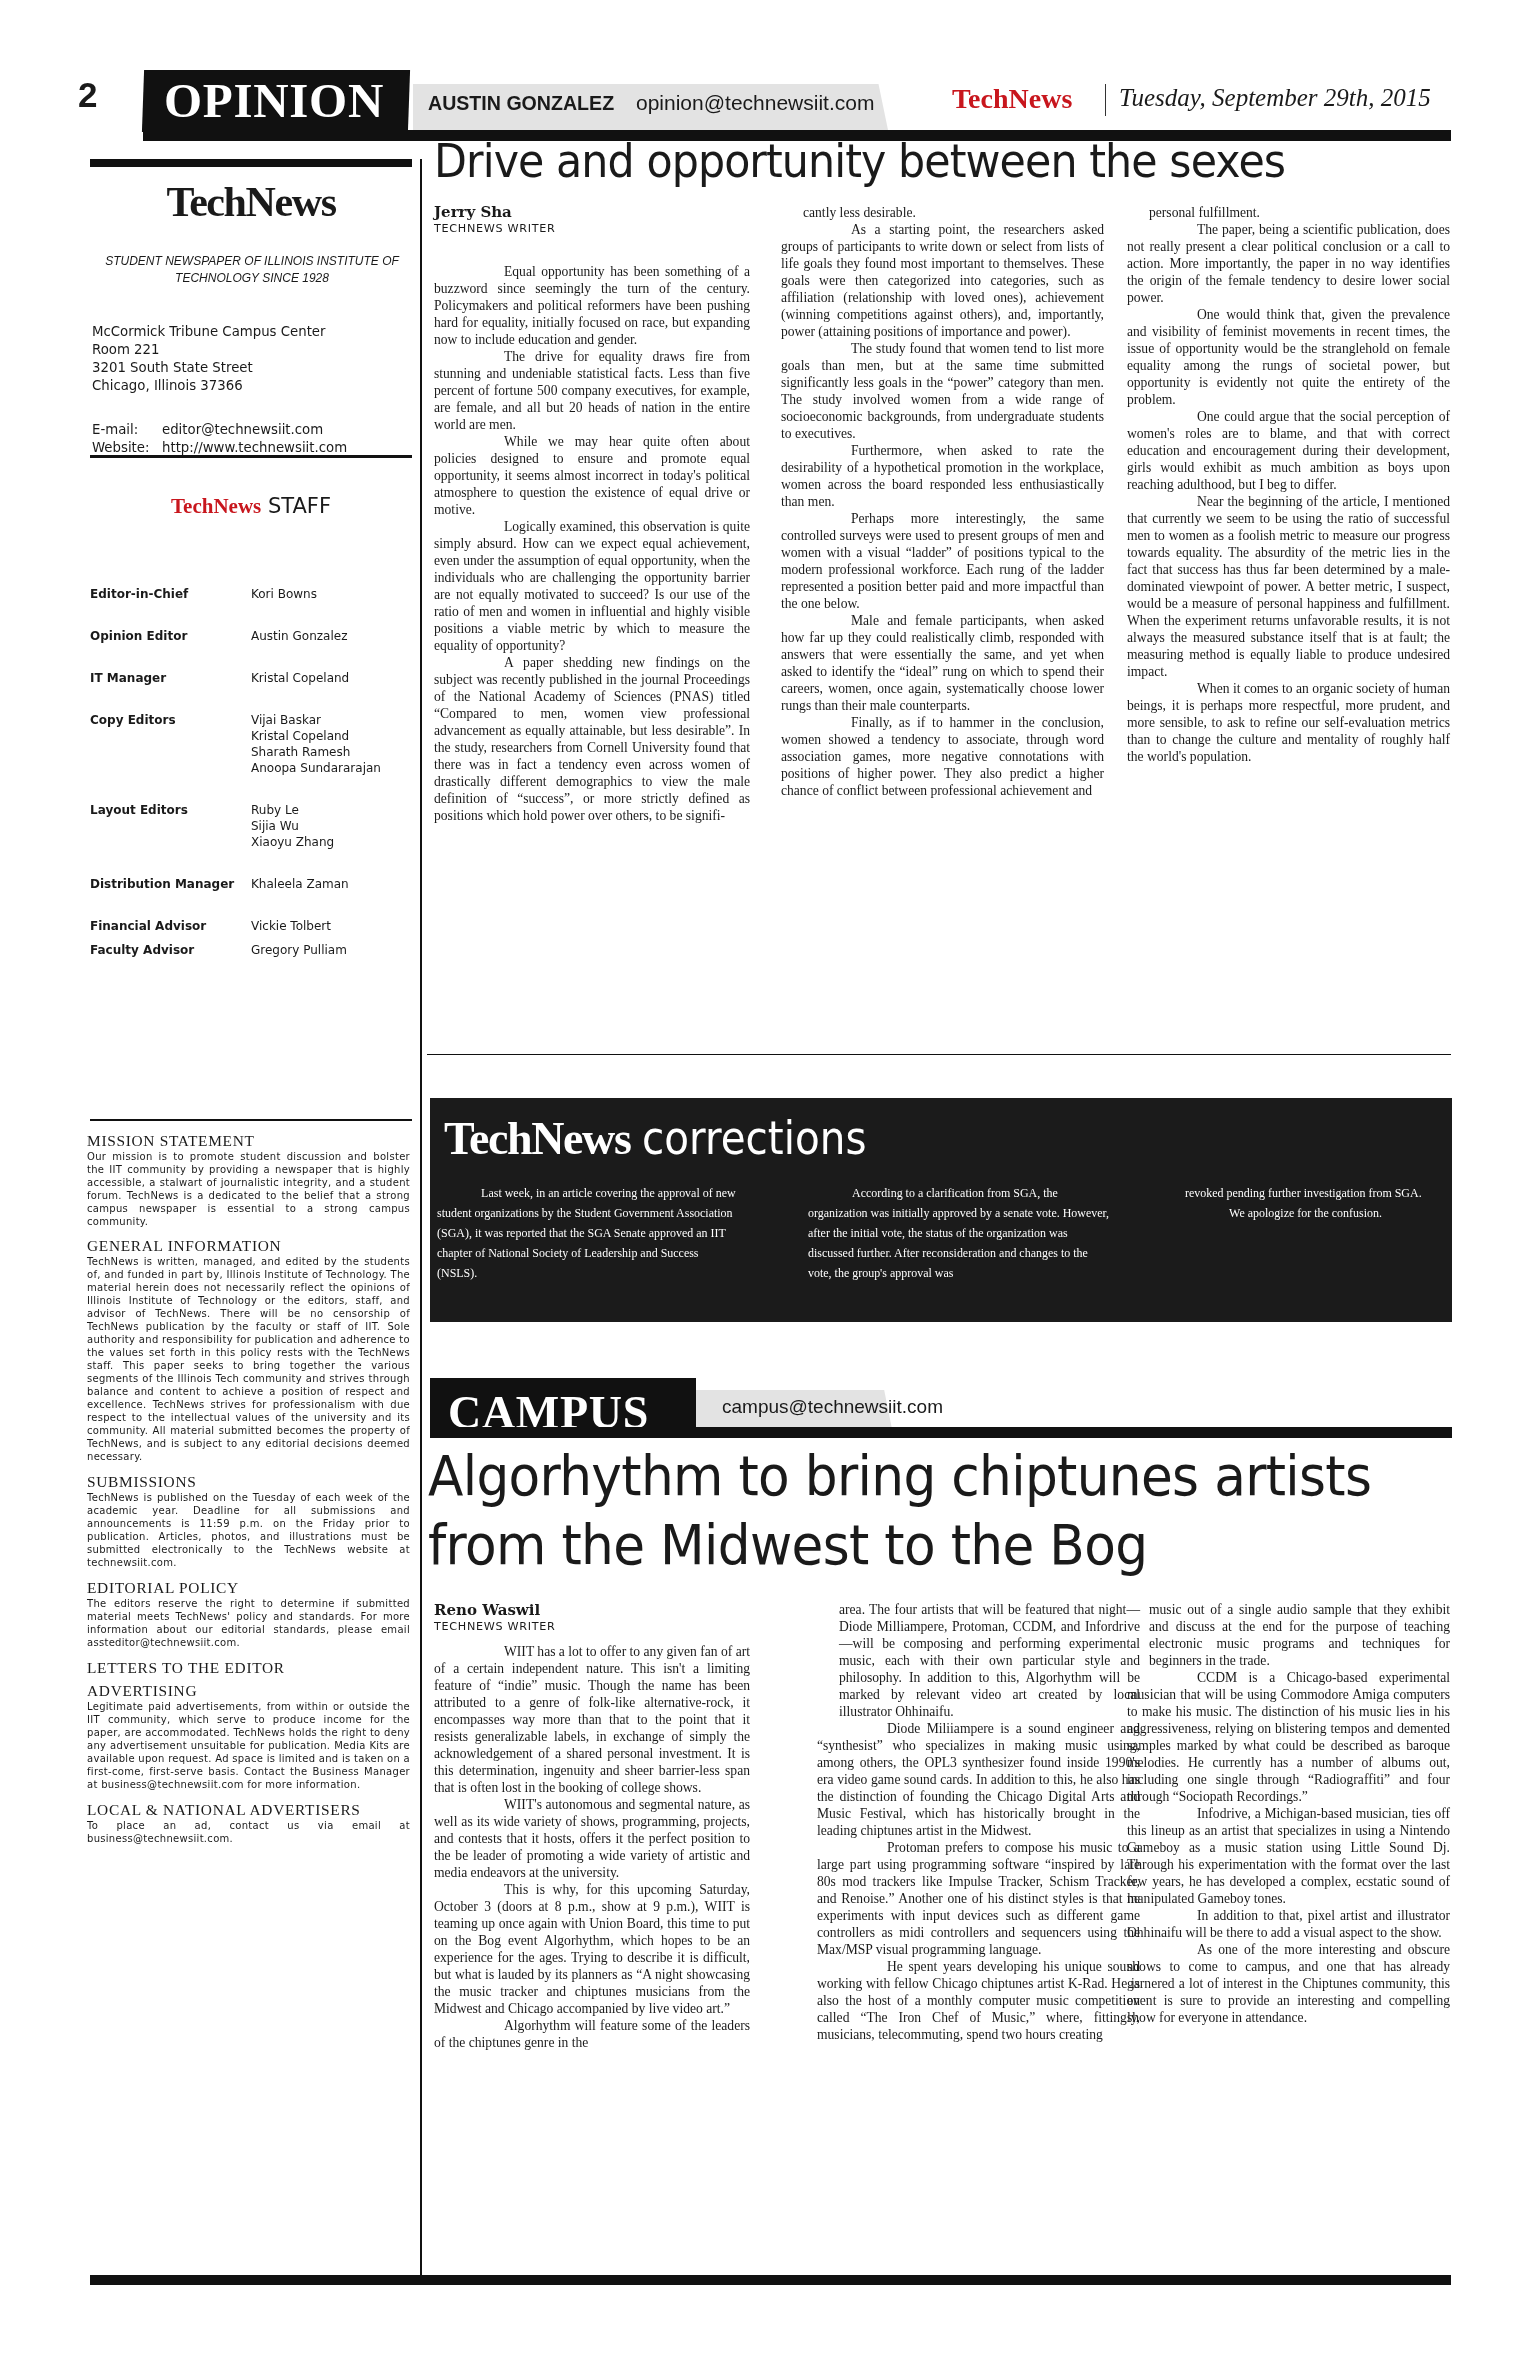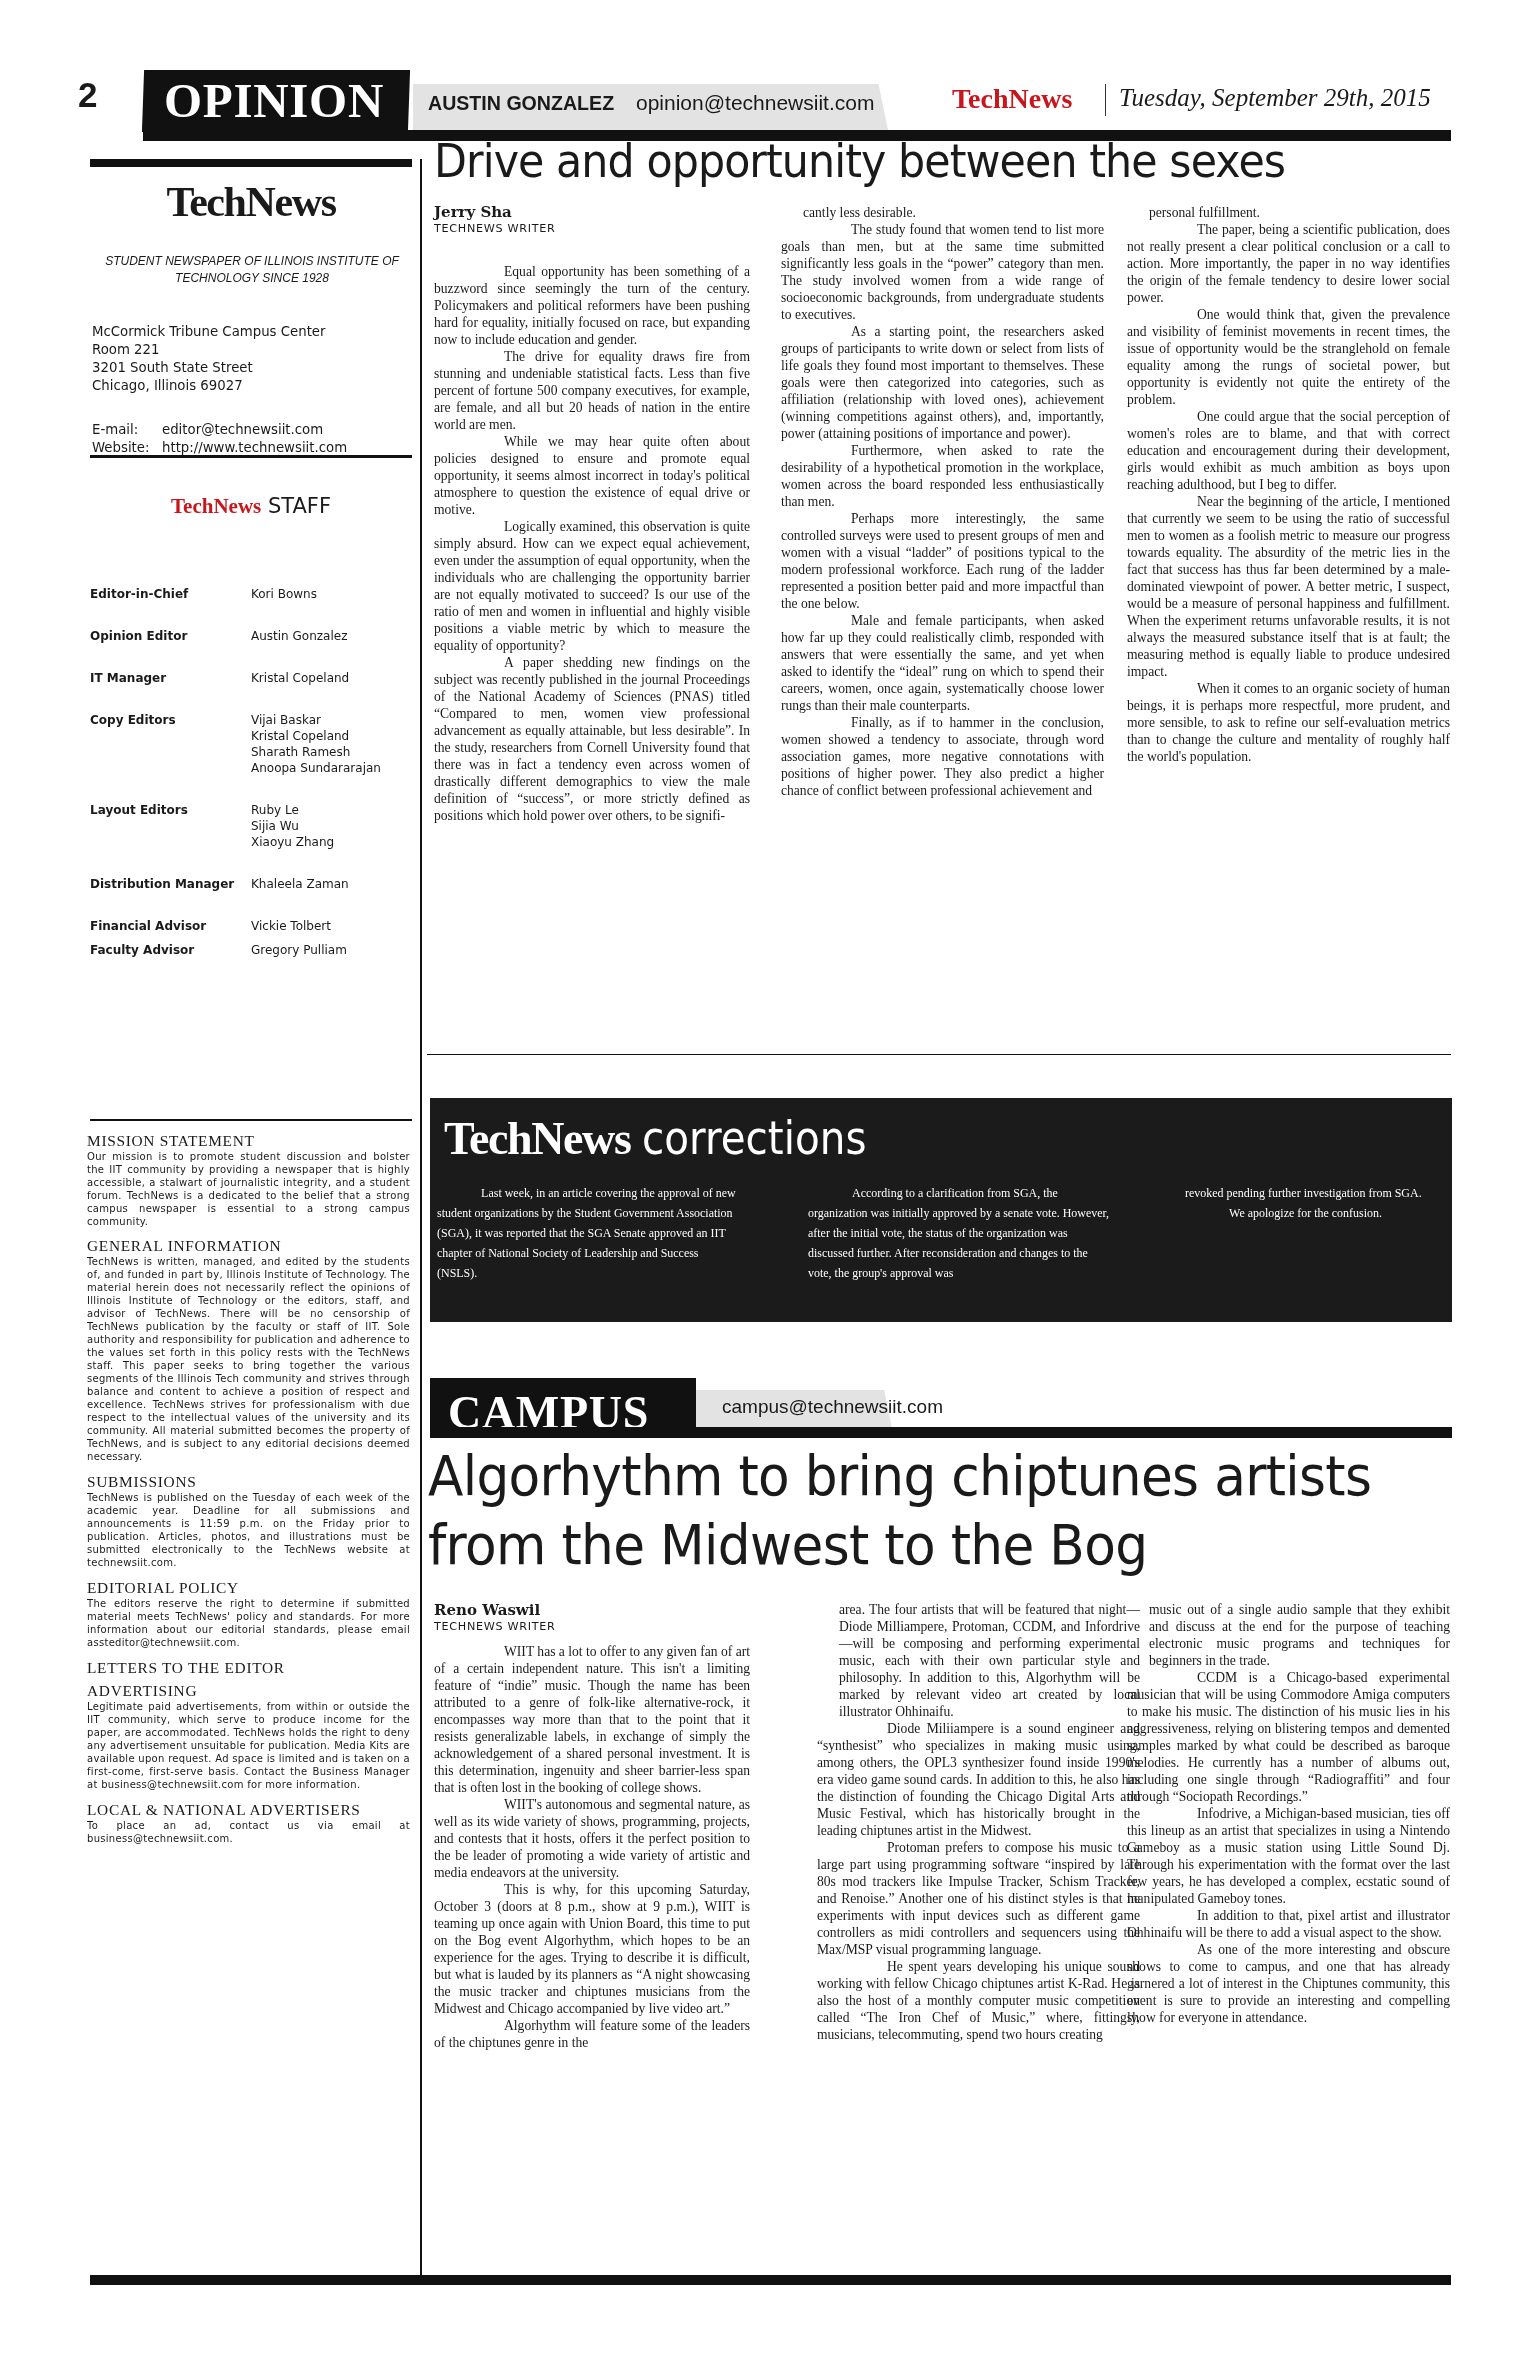--- a/index.html
+++ b/index.html
@@ -85,21 +85,21 @@
 
 <div class="sidebar-topbar"></div>
 <div class="vrule"></div>
 
 <div class="logo">TechNews</div>
 <div class="tagline">STUDENT NEWSPAPER OF ILLINOIS INSTITUTE OF TECHNOLOGY SINCE 1928</div>
 <div class="address">
   <div>McCormick Tribune Campus Center</div>
   <div>Room 221</div>
   <div>3201 South State Street</div>
-  <div>Chicago, Illinois 69027</div>
+  <div>Chicago, Illinois 37366</div>
 </div>
 <div class="contact">
   <div><span class="lab">E-mail:</span><span>editor@technewsiit.com</span></div>
   <div><span class="lab">Website:</span><span>http://www.technewsiit.com</span></div>
 </div>
 <div class="sidebar-rule"></div>
 
 <div class="staff-title">
   <span class="brand">TechNews</span>
   <span>STAFF</span>
@@ -184,22 +184,22 @@
 </div>
 <div class="col" id="op-col-0" style="left:434px; top:263px; width:316px;">
     <p>Equal opportunity has been something of a buzzword since seemingly the turn of the century. Policymakers and political reformers have been pushing hard for equality, initially focused on race, but expanding now to include education and gender.</p>
     <p>The drive for equality draws fire from stunning and undeniable statistical facts. Less than five percent of fortune 500 company executives, for example, are female, and all but 20 heads of nation in the entire world are men.</p>
     <p>While we may hear quite often about policies designed to ensure and promote equal opportunity, it seems almost incorrect in today's political atmosphere to question the existence of equal drive or motive.</p>
     <p>Logically examined, this observation is quite simply absurd. How can we expect equal achievement, even under the assumption of equal opportunity, when the individuals who are challenging the opportunity barrier are not equally motivated to succeed? Is our use of the ratio of men and women in influential and highly visible positions a viable metric by which to measure the equality of opportunity?</p>
     <p>A paper shedding new findings on the subject was recently published in the journal Proceedings of the National Academy of Sciences (PNAS) titled “Compared to men, women view professional advancement as equally attainable, but less desirable”. In the study, researchers from Cornell University found that there was in fact a tendency even across women of drastically different demographics to view the male definition of “success”, or more strictly defined as positions which hold power over others, to be signifi-</p>
   </div>
 <div class="col" id="op-col-1" style="left:781px; top:204px; width:323px;">
     <p class="cont">cantly less desirable.</p>
+    <p>As a starting point, the researchers asked groups of participants to write down or select from lists of life goals they found most important to themselves. These goals were then categorized into categories, such as affiliation (relationship with loved ones), achievement (winning competitions against others), and, importantly, power (attaining positions of importance and power).</p>
     <p>The study found that women tend to list more goals than men, but at the same time submitted significantly less goals in the “power” category than men. The study involved women from a wide range of socioeconomic backgrounds, from undergraduate students to executives.</p>
-    <p>As a starting point, the researchers asked groups of participants to write down or select from lists of life goals they found most important to themselves. These goals were then categorized into categories, such as affiliation (relationship with loved ones), achievement (winning competitions against others), and, importantly, power (attaining positions of importance and power).</p>
     <p>Furthermore, when asked to rate the desirability of a hypothetical promotion in the workplace, women across the board responded less enthusiastically than men.</p>
     <p>Perhaps more interestingly, the same controlled surveys were used to present groups of men and women with a visual “ladder” of positions typical to the modern professional workforce. Each rung of the ladder represented a position better paid and more impactful than the one below.</p>
     <p>Male and female participants, when asked how far up they could realistically climb, responded with answers that were essentially the same, and yet when asked to identify the “ideal” rung on which to spend their careers, women, once again, systematically choose lower rungs than their male counterparts.</p>
     <p>Finally, as if to hammer in the conclusion, women showed a tendency to associate, through word association games, more negative connotations with positions of higher power. They also predict a higher chance of conflict between professional achievement and</p>
   </div>
 <div class="col" id="op-col-2" style="left:1127px; top:204px; width:323px;">
     <p class="cont">personal fulfillment.</p>
     <p>The paper, being a scientific publication, does not really present a clear political conclusion or a call to action. More importantly, the paper in no way identifies the origin of the female tendency to desire lower social power.</p>
     <p>One would think that, given the prevalence and visibility of feminist movements in recent times, the issue of opportunity would be the stranglehold on female equality among the rungs of societal power, but opportunity is evidently not quite the entirety of the problem.</p>
     <p>One could argue that the social perception of women's roles are to blame, and that with correct education and encouragement during their development, girls would exhibit as much ambition as boys upon reaching adulthood, but I beg to differ.</p>

